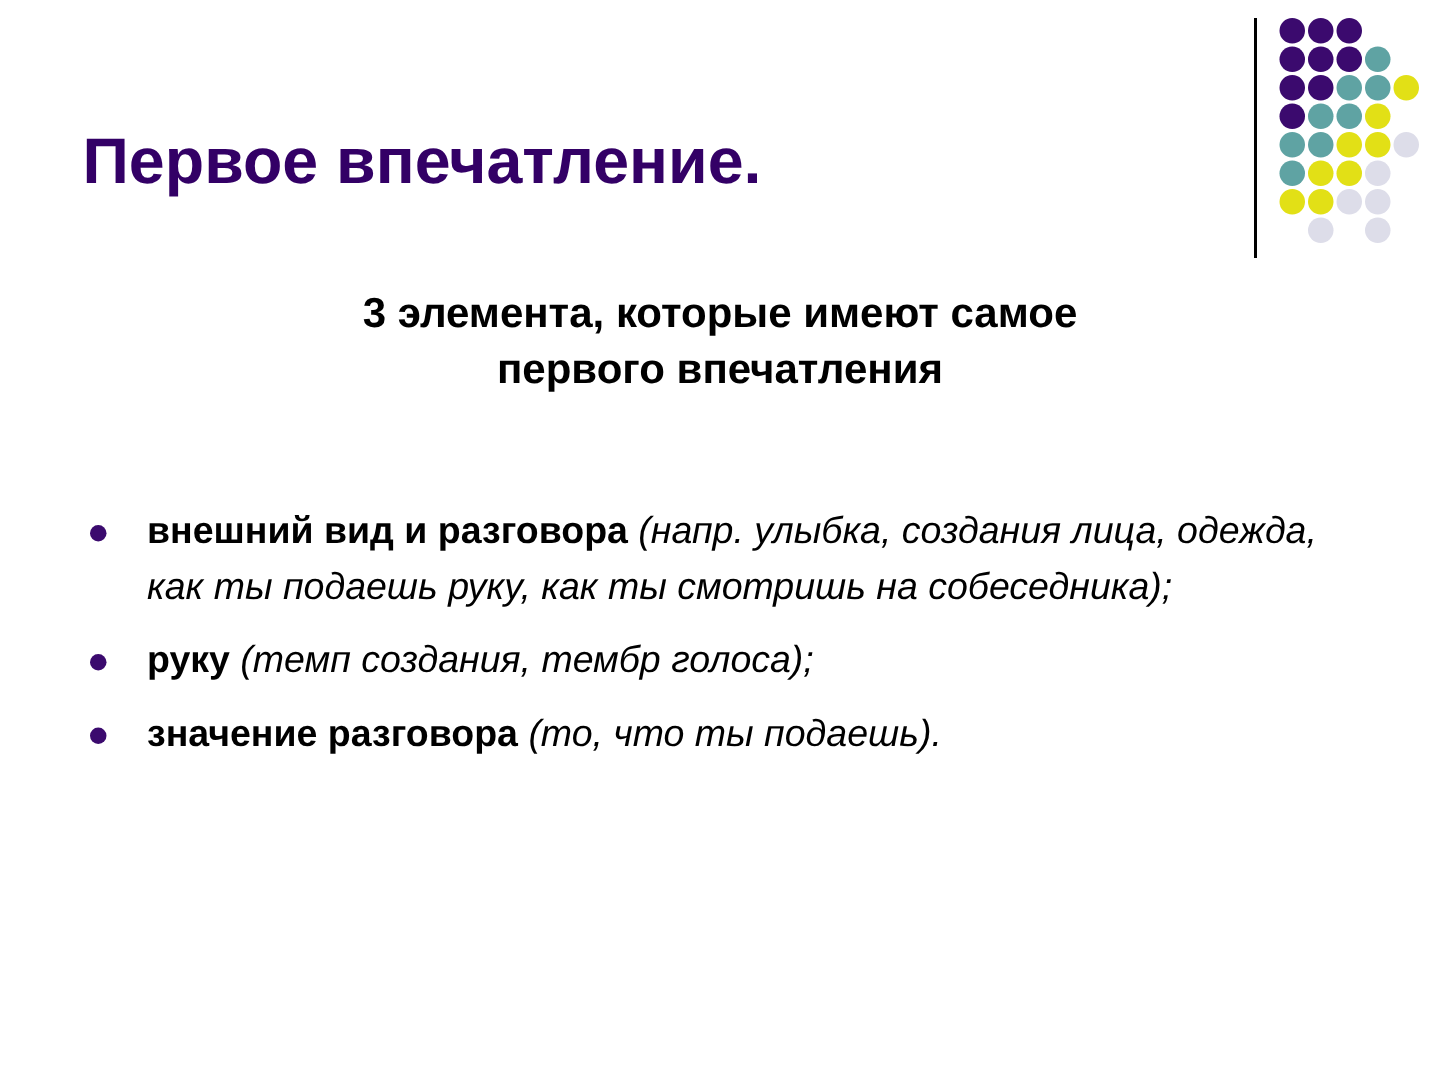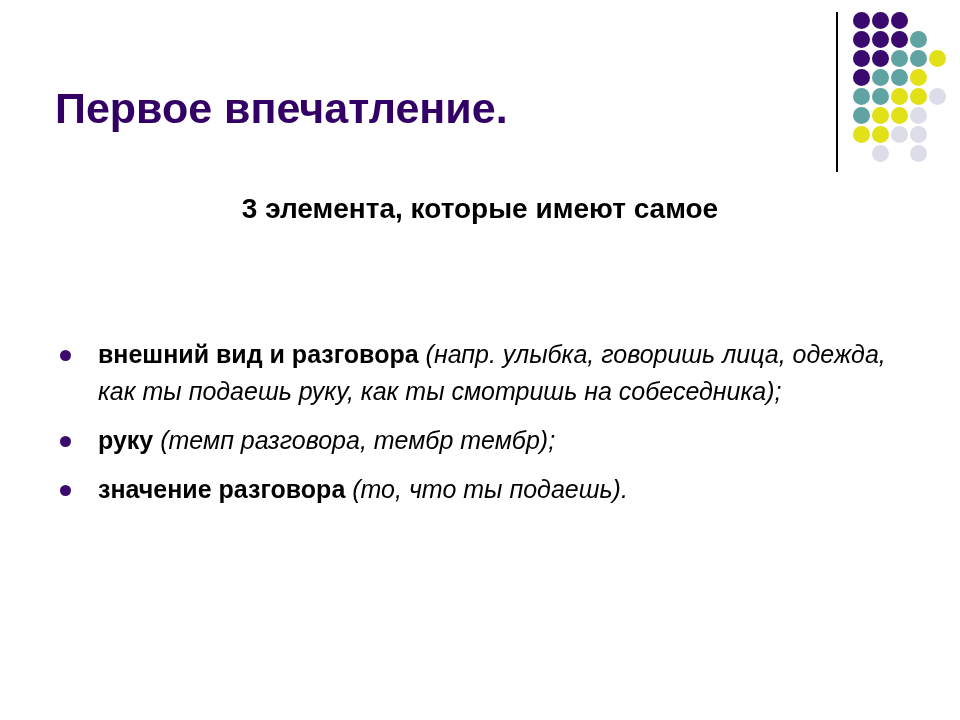--- a/index.html
+++ b/index.html
@@ -170,32 +170,33 @@
         <div class="dot c-lavender" style="left: 57px; top: 114px;"></div>
         <div class="dot c-lavender" style="left: 19px; top: 133px;"></div>
         <div class="dot c-lavender" style="left: 57px; top: 133px;"></div>
       </div>
   </div>
 
   <h1 class="title">Первое впечатление.</h1>
 
   <div class="subhead">
     <span class="ul-line">3 элемента, которые имеют самое</span>
+    <span class="ul-line">первого впечатления</span>
   </div>
 
   <ul class="bullets">
     <li class="bullet-item">
       <span class="bullet-marker"></span>
       <span class="b-strong">внешний вид и разговора</span>
-      <span class="b-em">(напр. улыбка, говоришь лица, одежда, как ты подаешь руку, как ты смотришь на собеседника);</span>
+      <span class="b-em">(напр. улыбка, создания лица, одежда, как ты подаешь руку, как ты смотришь на собеседника);</span>
     </li>
     <li class="bullet-item">
       <span class="bullet-marker"></span>
       <span class="b-strong">руку</span>
-      <span class="b-em">(темп разговора, тембр тембр);</span>
+      <span class="b-em">(темп создания, тембр голоса);</span>
     </li>
     <li class="bullet-item">
       <span class="bullet-marker"></span>
       <span class="b-strong">значение разговора</span>
       <span class="b-em">(то, что ты подаешь).</span>
     </li>
   </ul>
 
 </div>
 

